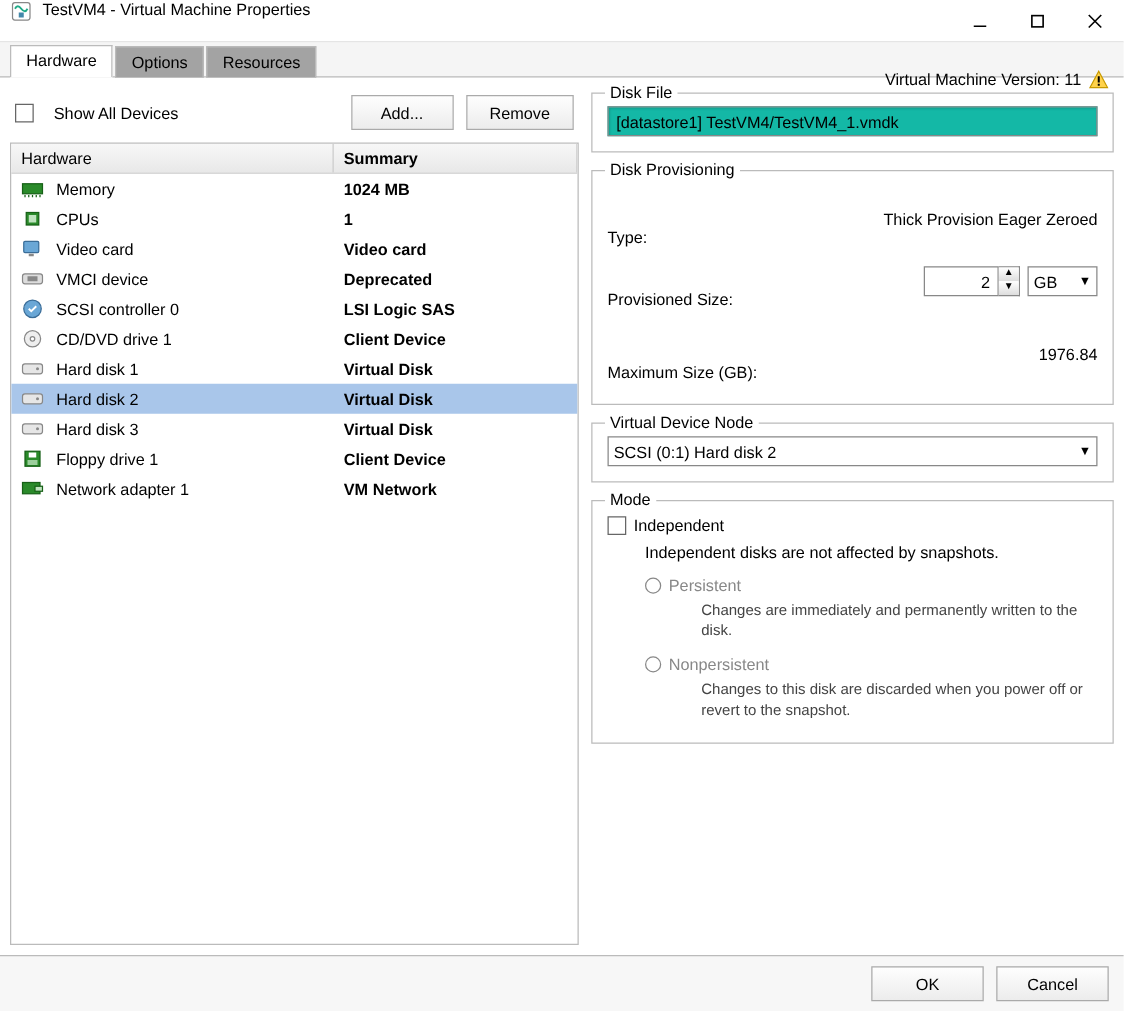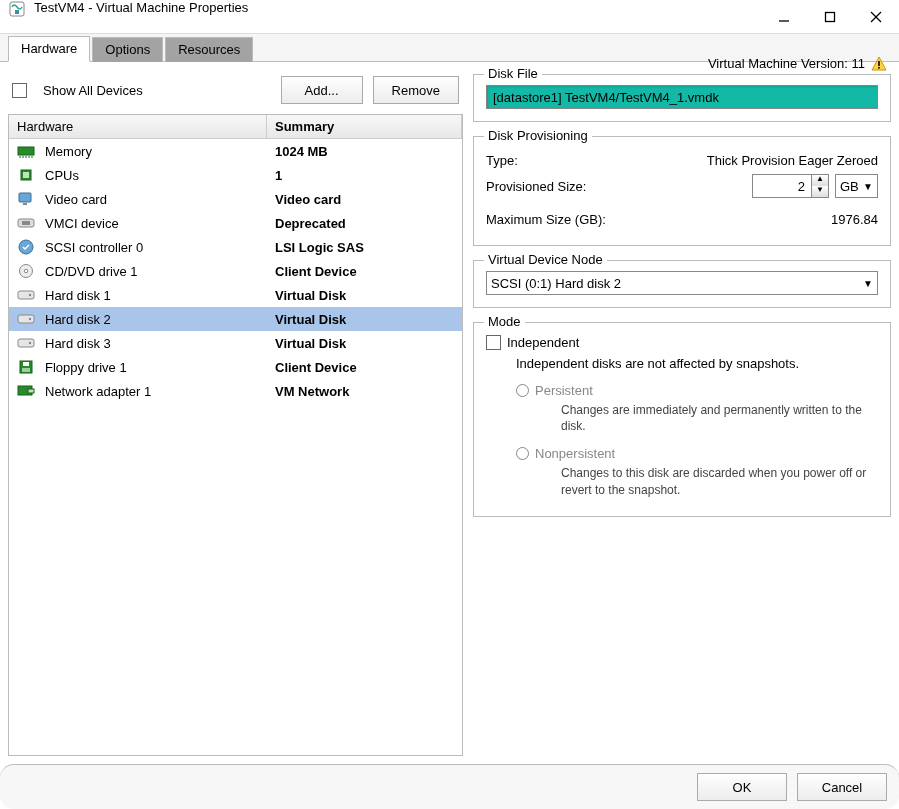--- a/index.html
+++ b/index.html
@@ -175,21 +175,21 @@
     background: #fff;
     padding: 0 4px;
     font-size: 13px;
   }
   .field-row {
     display: flex;
     align-items: center;
     margin: 6px 0;
     font-size: 13px;
   }
-  .field-label { width: 150px; }
+  .field-label { width: 150px; margin-top: 29px; }
   .field-value { flex:1; text-align:left; }
   .field-value.right { text-align:right; }
   .textfield {
     flex:1;
     height: 24px;
     border: 1px solid #888;
     background:#14b8a6;
     padding: 2px 6px;
     font-size:13px;
     display:flex;align-items:center;
@@ -236,21 +236,20 @@
   }
 
   
   .bottombar {
     border-top: 1px solid #bbb;
     padding: 8px 12px;
     display:flex;
     justify-content:flex-end;
     gap:10px;
     background:#f7f7f7;
-    border-radius:14px;
   }
 </style>
 </head>
 <body>
 
 <div class="window">
 
   <div class="titlebar">
     <span class="app-icon">
       <svg width="16" height="16" viewBox="0 0 16 16">
@@ -490,21 +489,21 @@
         </div>
         <div class="field-row">
           <span class="field-label">Provisioned Size:</span>
           <span style="flex:1"></span>
           <input class="spinfield" value="2" style="">
           <div class="spin-btns">
             <div class="spinbtn">▲</div>
             <div class="spinbtn">▼</div>
           </div>
           <div style="width:6px"></div>
-          <div class="selectbox" style="width:43px">
+          <div class="selectbox" style="width:56px">
             <span>GB</span>
             <span class="caret">▼</span>
           </div>
         </div>
         <div class="field-row" style="margin-top:14px">
           <span class="field-label">Maximum Size (GB):</span>
           <span class="field-value right">1976.84</span>
         </div>
       </div>
 

